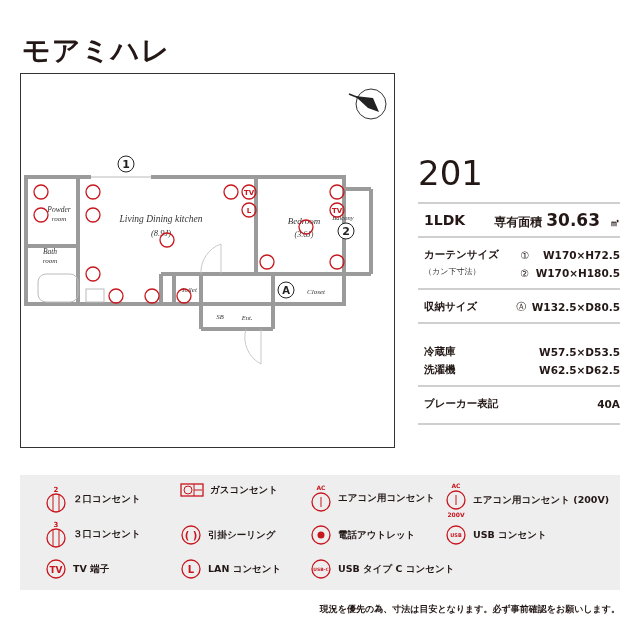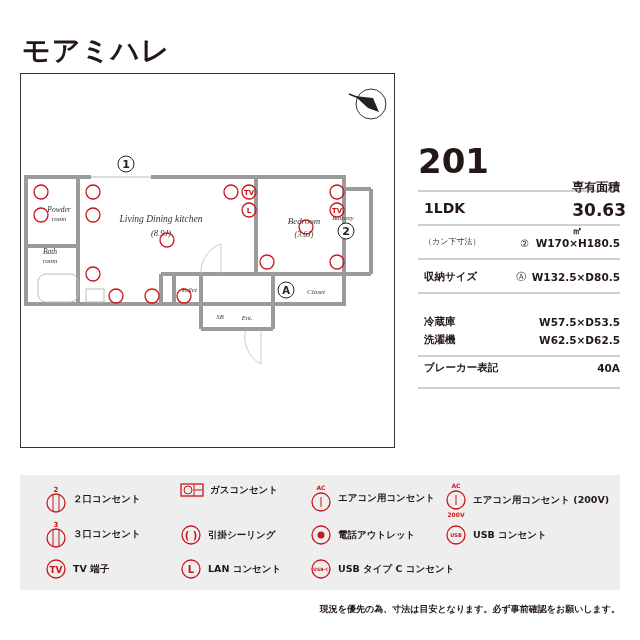--- a/index.html
+++ b/index.html
@@ -1,26 +1,26 @@
 <!DOCTYPE html>
 <html><head>
 <meta charset="utf-8">
 <style>
   * { box-sizing: border-box; margin: 0; padding: 0; }
   body { width: 640px; height: 640px; background: #ffffff; font-family: "DejaVu Sans", sans-serif; color: #231815; position: relative; overflow: hidden; }
   .title { position: absolute; left: 22px; top: 32px; font-size: 28px; font-weight: bold; letter-spacing: 1px; }
   .plan-box { position: absolute; left: 20px; top: 73px; width: 375px; height: 375px; border: 1.5px solid #333; background: #fff; }
   .plan-box svg { position: absolute; left: 0; top: 0; }
   .info { position: absolute; left: 418px; top: 140px; width: 202px; }
-  .unit-no { font-size: 34px; font-weight: bold; line-height: 1; margin-top: 4px; font-family: "DejaVu Sans", sans-serif; }
+  .unit-no { font-size: 34px; font-weight: normal; line-height: 1; margin-top: 16px; font-family: "DejaVu Sans", sans-serif; }
   .hr { height: 2px; background: #cfcfcf; }
   .row { display: flex; justify-content: space-between; align-items: center; font-size: 11px; font-weight: bold; }
   .r-type { height: 34px; margin-top: 10px; }
   .r-type .lbl { font-size: 14px; padding-left: 6px; }
-  .r-type .area { display: flex; align-items: baseline; gap: 4px; flex-direction: column; }
+  .r-type .area { display: flex; align-items: baseline; gap: 4px; }
   .r-type .area-lbl { font-size: 12px; }
   .r-type .area-val { font-size: 17px; }
   .r-type .area-unit { font-size: 10px; margin-left: 6px; }
   .block { padding: 8px 0 6px 6px; }
   .line { display: flex; align-items: center; font-size: 10.5px; font-weight: bold; height: 18px; }
   .line .k { width: 90px; }
   .line .m { width: 22px; text-align: center; font-weight: normal; font-size: 10px; }
   .line .v { flex: 1; text-align: right; }
   .sub { font-size: 8px; font-weight: normal; color: #333; margin-top: -4px; }
   .legend { position: absolute; left: 20px; top: 475px; width: 600px; height: 115px; background: #eeeeef; }
@@ -130,20 +130,25 @@
     <span class="lbl">1LDK</span>
     <span class="area">
       <span class="area-lbl">専有面積</span>
       <span class="area-val">30.63</span>
       <span class="area-unit">㎡</span>
     </span>
   </div>
   <div class="hr"></div>
   <div class="block">
     <div class="line">
+      <span class="k">カーテンサイズ</span>
+      <span class="m">①</span>
+      <span class="v">W170×H72.5</span>
+    </div>
+    <div class="line">
       <span class="k sub">（カン下寸法）</span>
       <span class="m">②</span>
       <span class="v">W170×H180.5</span>
     </div>
   </div>
   <div class="hr"></div>
   <div class="block">
     <div class="line">
       <span class="k">収納サイズ</span>
       <span class="m">Ⓐ</span>
@@ -155,21 +160,21 @@
     <div class="line">
       <span class="k">冷蔵庫</span>
       <span class="v">W57.5×D53.5</span>
     </div>
     <div class="line">
       <span class="k">洗濯機</span>
       <span class="v">W62.5×D62.5</span>
     </div>
   </div>
   <div class="hr"></div>
-  <div class="block" style="padding-top:2px;">
+  <div class="block" style="padding-top:8px;">
     <div class="line">
       <span class="k" style="width:120px">ブレーカー表記</span>
       <span class="v">40A</span>
     </div>
   </div>
   <div class="hr" style="margin-top:4px;"></div>
 </div>
 
 <div class="legend">
 

